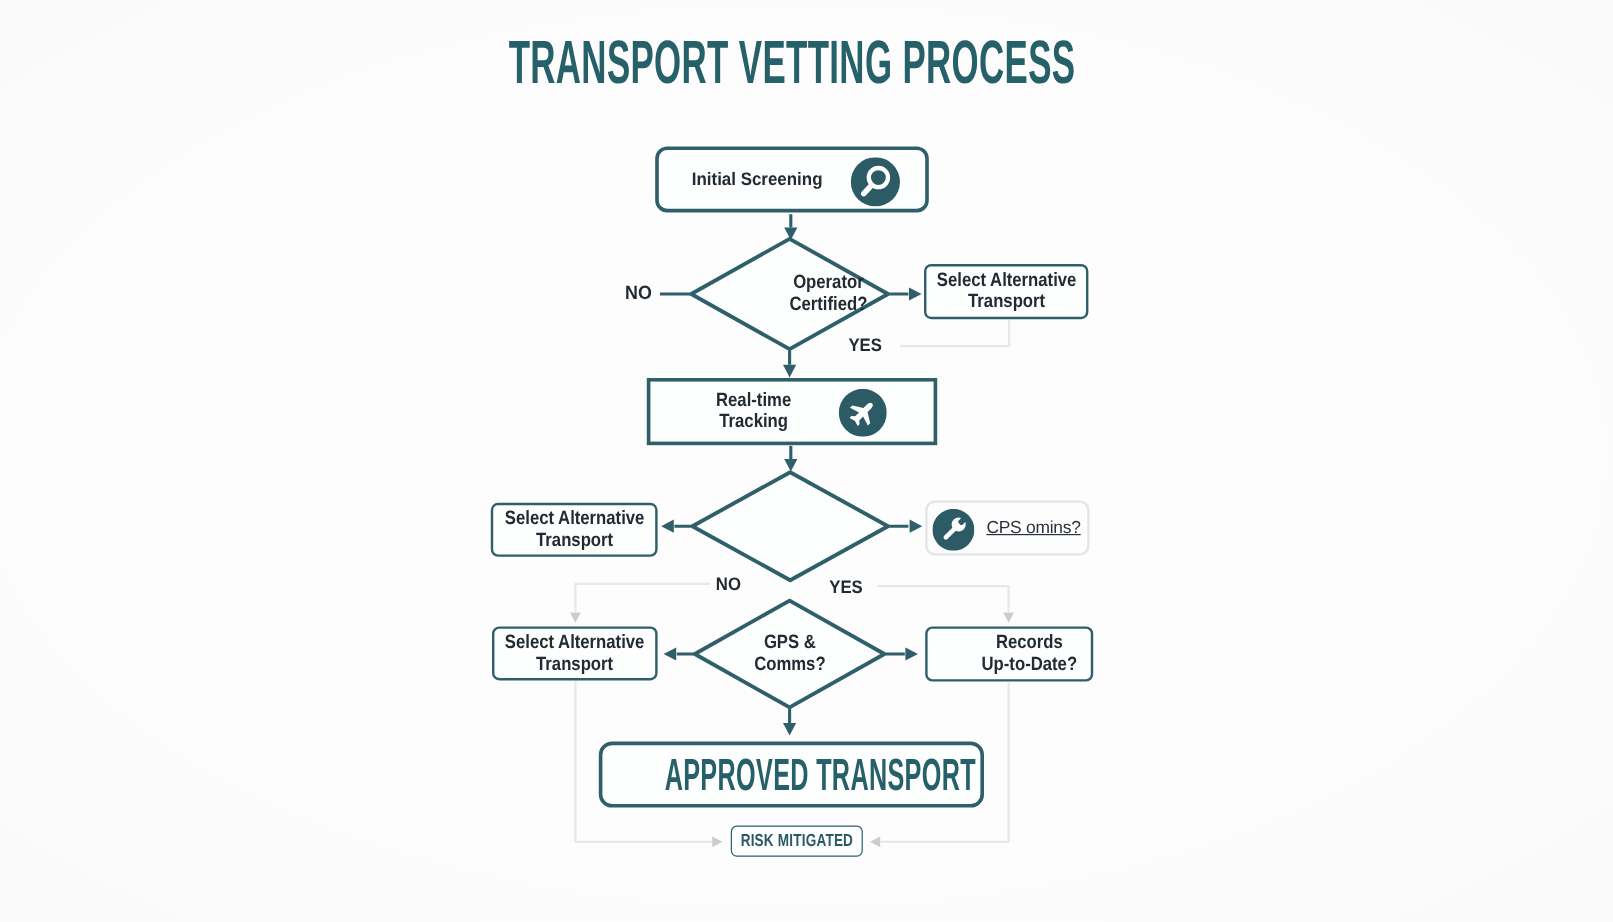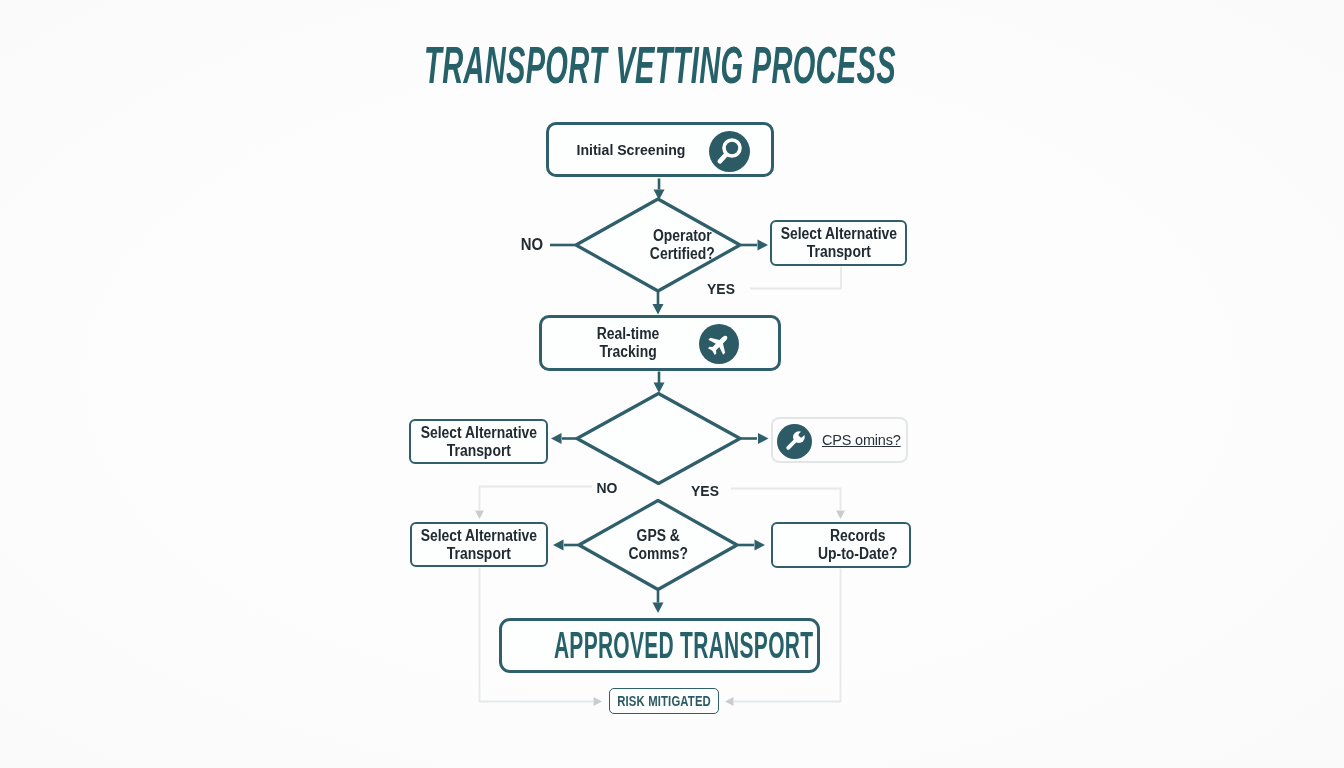--- a/index.html
+++ b/index.html
@@ -8,22 +8,22 @@
   .stage{position:relative;width:1344px;height:768px;filter:blur(0.3px);
          background:radial-gradient(ellipse 900px 500px at 660px 380px,#fdfdfd 60%,#fafafa 100%);}
   .layer{position:absolute;left:0;top:0;}
   .box{position:absolute;background:#fdfefe;border-style:solid;border-color:#2e5f6a;
        display:flex;align-items:center;justify-content:center;box-sizing:border-box;}
   .lbl{font-weight:700;font-size:16px;line-height:18px;color:#222b31;text-align:center;
        transform:scaleX(.87);white-space:nowrap;}
   .edge-lbl{position:absolute;font-weight:700;font-size:16px;color:#222b31;
             transform:translate(-50%,-50%) scaleX(.93);white-space:nowrap;}
   .icon{position:absolute;}
-  .title-wrap{position:absolute;left:660px;top:41px;transform:translateX(-50%);
-              line-height:49px;white-space:nowrap;font-style:italic;}
+  .title-wrap{position:absolute;left:660px;top:27px;transform:translateX(-50%);
+              line-height:49px;white-space:nowrap;}
   .title-txt{display:inline-block;font-weight:700;font-size:51px;color:#266069;
              letter-spacing:.5px;transform:scaleX(.57);}
   .approved-txt{display:inline-block;font-weight:700;font-size:37.5px;color:#266069;
                 letter-spacing:.5px;transform:scaleX(.56);white-space:nowrap;}
   .risk-txt{display:inline-block;font-weight:700;font-size:14.5px;color:#2b5a64;
             letter-spacing:.2px;transform:scaleX(.78);white-space:nowrap;}
   .cps-txt{position:absolute;left:49px;top:50%;transform:translateY(-50%);
            font-size:14.5px;font-weight:400;letter-spacing:-0.2px;color:#29323a;white-space:nowrap;text-decoration:underline;}
 </style>
 </head>
@@ -81,36 +81,36 @@
 
   <div class="box" style="left:546px;top:122px;width:228px;height:55px;border-width:3px;border-radius:10px;">
     <span class="lbl" style="font-size:15px;transform:scaleX(.94);margin-right:59px;">Initial Screening</span>
     <svg class="icon" style="left:160px;top:6px;" width="41" height="41" viewBox="0 0 41 41">
       <circle cx="20.5" cy="20.5" r="20.5" fill="#2c5b66"></circle>
       <circle cx="23" cy="17" r="8" fill="none" stroke="#ffffff" stroke-width="3.6"></circle>
       <line x1="17" y1="23.6" x2="10.8" y2="30.4" stroke="#ffffff" stroke-width="4.6" stroke-linecap="round"></line>
     </svg>
   </div>
 
-  <div class="layer" style="left:600px;top:210px;width:164px;height:70px;display:flex;align-items:center;justify-content:center;">
+  <div class="layer" style="left:564px;top:210px;width:164px;height:70px;display:flex;align-items:center;justify-content:flex-end;">
     <div class="lbl"><span>Operator</span><br>
     <span>Certified?</span></div>
   </div>
 
   <div class="edge-lbl" style="left:532px;top:245px;">NO</div>
   <div class="edge-lbl" style="left:721px;top:288px;font-size:15px;">YES</div>
   <div class="edge-lbl" style="left:607px;top:487px;font-size:15px;">NO</div>
   <div class="edge-lbl" style="left:705px;top:490px;font-size:15px;">YES</div>
 
   <div class="box" style="left:770px;top:220px;width:137px;height:46px;border-width:2.5px;border-radius:6px;">
     <div class="lbl"><span>Select Alternative</span><br>
     <span>Transport</span></div>
   </div>
 
-  <div class="box" style="left:539px;top:315px;width:242px;height:56px;border-width:3.2px;border-radius:10px;">
+  <div class="box" style="left:539px;top:315px;width:242px;height:56px;border-width:3.2px;border-radius:0;">
     <div class="lbl" style="margin-right:64px;"><span>Real-time</span><br>
     <span>Tracking</span></div>
     <svg class="icon" style="left:157px;top:6px;" width="40" height="40" viewBox="0 0 40 40">
       <circle cx="20" cy="20" r="20" fill="#2c5b66"></circle>
       <g transform="translate(20,20) rotate(45)">
         <path fill="#ffffff" d="M0,-11 C1.5,-11 2.4,-9.5 2.4,-7 L2.4,-3.2 L10.5,1.8 L10.5,4.6 L2.4,2 L2.4,6.6 L4.8,8.6 L4.8,10.8 L0,9.4 L-4.8,10.8 L-4.8,8.6 L-2.4,6.6 L-2.4,2 L-10.5,4.6 L-10.5,1.8 L-2.4,-3.2 L-2.4,-7 C-2.4,-9.5 -1.5,-11 0,-11 Z"></path>
       </g>
     </svg>
   </div>
 

